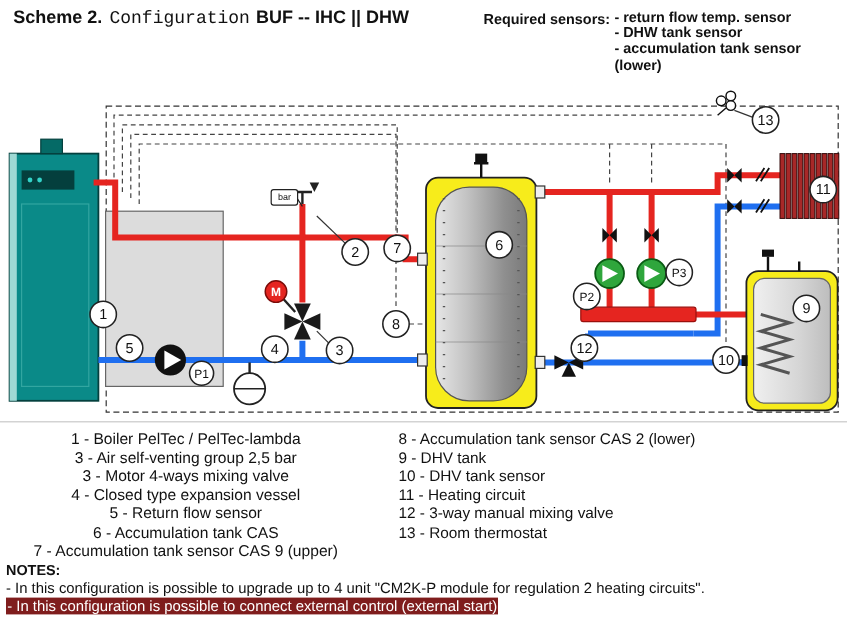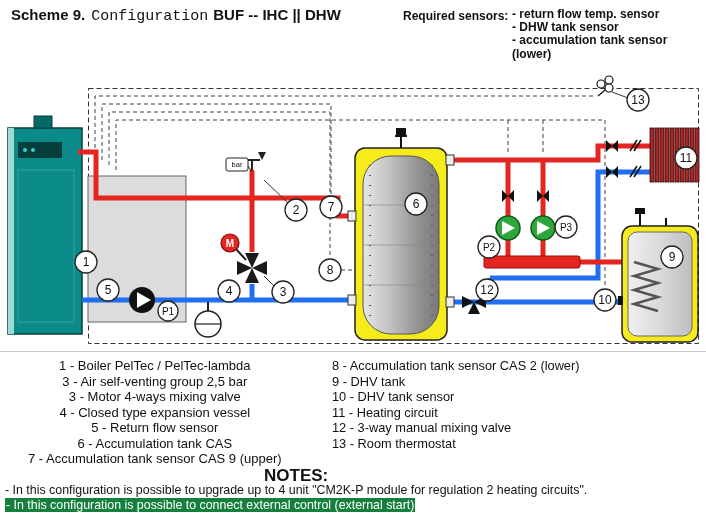--- a/index.html
+++ b/index.html
@@ -16,22 +16,22 @@
   
   .req-label{left:403px;top:9px;font-size:12px;font-weight:bold;}
   .req-items{left:512px;top:8px;font-size:12px;font-weight:bold;line-height:13.2px;}
   
   .sep{left:0;top:351px;width:706px;height:1px;background:#c9c9c9;}
   
   .legend-left{left:28px;top:358px;font-size:13px;line-height:15.5px;white-space:nowrap;text-align:center;}
   .legend-right{left:332px;top:358px;font-size:12.8px;line-height:15.5px;white-space:nowrap;}
   
   .notes{left:5px;top:468px;font-size:12.4px;line-height:15px;white-space:nowrap;}
-  .notes .lbl{font-size:17px;font-weight:bold;text-align:center;}
-  .notes .hl{background:#15803d;color:#fff;padding:0 1px;}
+  .notes .lbl{font-size:12px;font-weight:bold;}
+  .notes .hl{background:#7f1d1d;color:#fff;padding:0 1px;}
   
   svg{position:absolute;left:0;top:0;}
   svg text{font-family:"Liberation Sans",sans-serif;}
   .co{fill:#fff;stroke:#222;stroke-width:1.3;}
   .ct{font-size:12px;text-anchor:middle;fill:#111;}
   .ct-sm{font-size:10px;text-anchor:middle;fill:#111;}
   .ct-xs{font-size:7.5px;text-anchor:middle;fill:#111;}
   .ct-m{font-size:10px;font-weight:bold;text-anchor:middle;fill:#fff;}
 </style>
 </head>
@@ -267,21 +267,21 @@
       <circle cx="686" cy="158" r="11" class="co"></circle>
       <text x="686" y="162" class="ct">11</text>
     </g>
   <g>
       <circle cx="638" cy="100" r="11" class="co"></circle>
       <text x="638" y="104" class="ct">13</text>
     </g>
 </svg>
 
 <div class="abs title">
-  <span class="b">Scheme 9.</span><span class="n">Configuration</span><span class="b">BUF -- IHC || DHW</span>
+  <span class="b">Scheme 2.</span><span class="n">Configuration</span><span class="b">BUF -- IHC || DHW</span>
 </div>
 
 <div class="abs req-label">Required sensors:</div>
 <div class="abs req-items">
   <div>- return flow temp. sensor</div>
   <div>- DHW tank sensor</div>
   <div>- accumulation tank sensor (lower)</div>
 </div>
 
 <div class="abs sep"></div>

